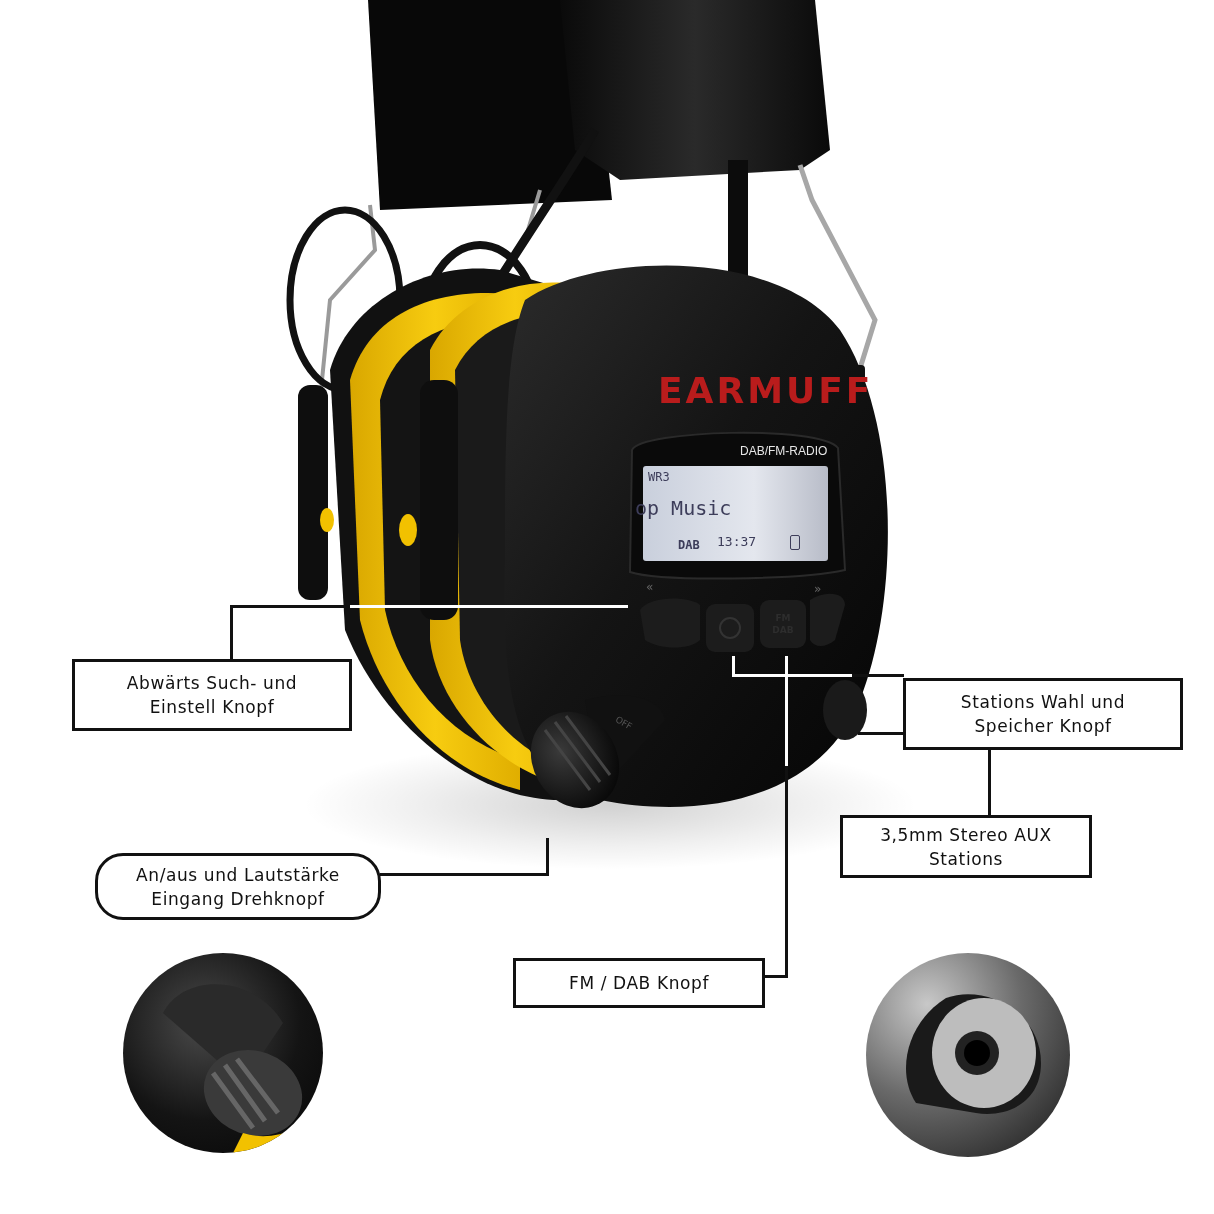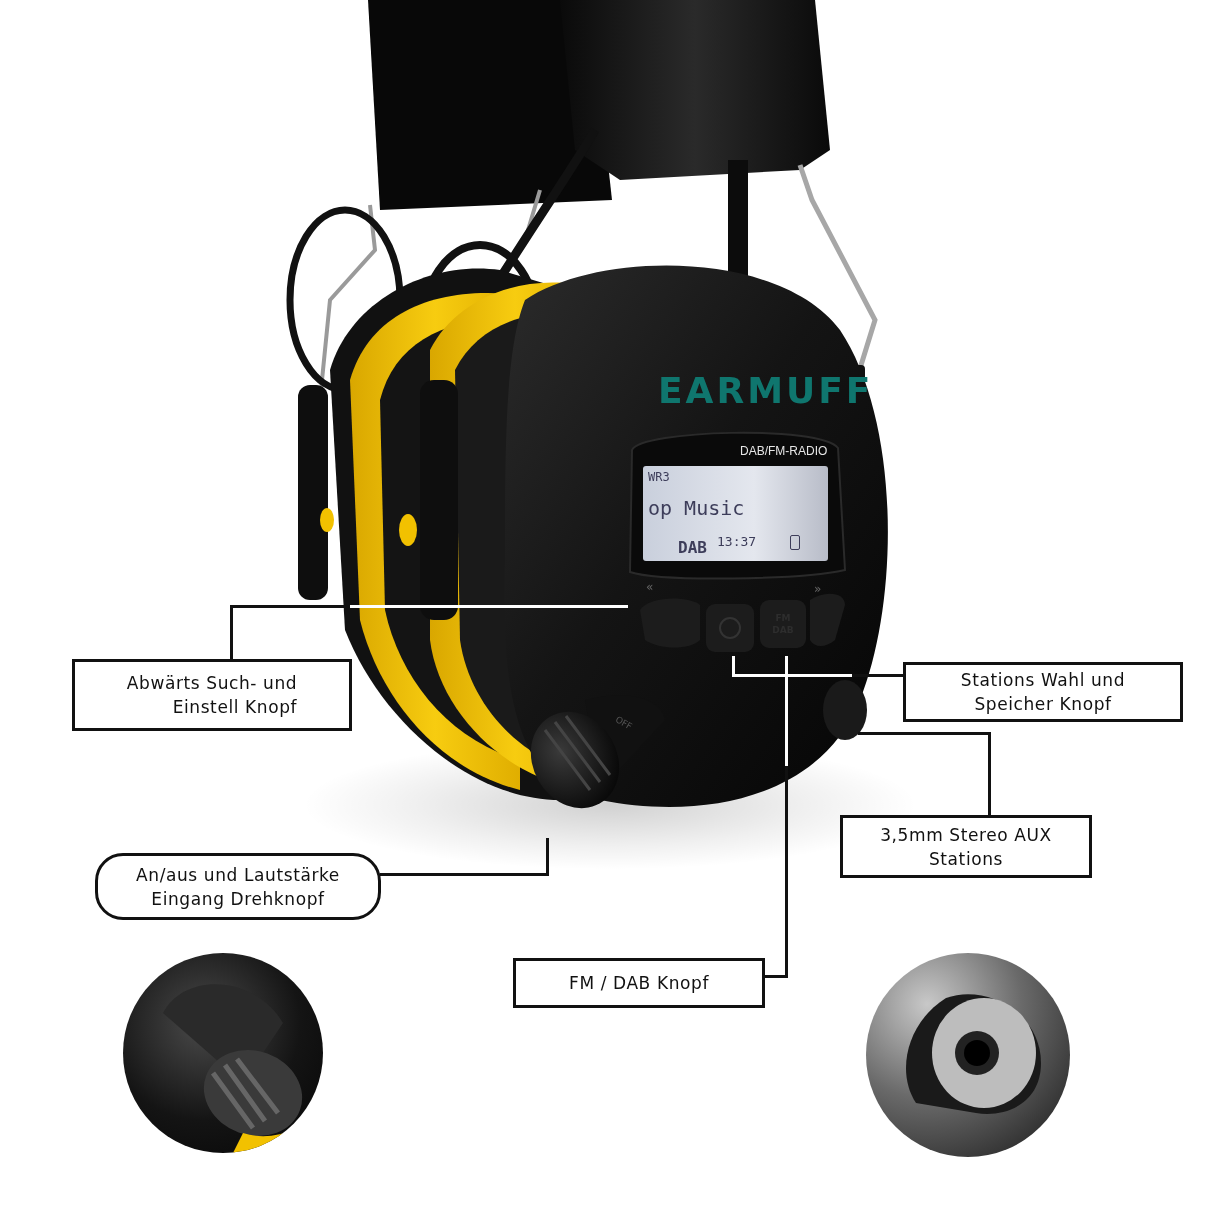--- a/index.html
+++ b/index.html
@@ -95,27 +95,27 @@
   <rect x="760" y="600" width="46" height="48" rx="9" fill="#1c1c1c"></rect>
   <path d="M810 600 C825 590, 845 592, 845 605 L835 640 C825 648, 815 648, 810 640 Z" fill="#1c1c1c"></path>
 
   <ellipse cx="845" cy="710" rx="22" ry="30" fill="#1a1a1a"></ellipse>
 
   <path d="M585 700 C620 690, 660 695, 665 720 L600 790 Z" fill="#111"></path>
   <ellipse cx="575" cy="760" rx="42" ry="50" transform="rotate(-30 575 760)" fill="url(#knobG)"></ellipse>
   <path d="M545 730 L590 790 M555 722 L600 782 M566 716 L610 775" stroke="#444" stroke-width="3"></path>
 </svg>
 
-<div class="abs" style="left:658px;top:370px;font-size:36px;font-weight:bold;color:#0f766e;letter-spacing:3px;font-family:'DejaVu Sans',sans-serif;">EARMUFF</div>
+<div class="abs" style="left:658px;top:370px;font-size:36px;font-weight:bold;color:#b91c1c;letter-spacing:3px;font-family:'DejaVu Sans',sans-serif;">EARMUFF</div>
 <div class="abs" style="left:694px;top:444px;font-size:12px;color:#e6e6e6;font-family:'Liberation Sans',sans-serif;margin-left:46px;">DAB/FM-RADIO</div>
 
 <div>
   <div class="lcd-line" style="left:648px;top:470px;font-size:12px;">WR3</div>
-  <div class="lcd-line" style="left:648px;top:496px;font-size:20px;">op Music</div>
-  <div class="lcd-line" style="left:678px;top:538px;font-size:16px;font-weight:bold;">DAB</div>
+  <div class="lcd-line" style="left:635px;top:496px;font-size:20px;">op Music</div>
+  <div class="lcd-line" style="left:678px;top:538px;font-size:12px;font-weight:bold;">DAB</div>
   <div class="lcd-line" style="left:717px;top:534px;font-size:13px;">13:37</div>
   <div class="abs" style="left:790px;top:535px;width:8px;height:13px;border:1.5px solid #3d3d5a;border-radius:2px;"></div>
 </div>
 
 <div class="abs" style="left:640px;top:596px;width:60px;height:52px;">
   <span class="abs" style="left:6px;top:-16px;color:#666;font-size:12px;">«</span>
 </div>
 <div class="abs" style="left:706px;top:604px;width:48px;height:48px;"></div>
 <div class="abs" style="left:760px;top:600px;width:46px;height:48px;color:#2d2d2d;font-size:9px;font-weight:bold;text-align:center;line-height:12px;white-space:pre;padding-top:12px;box-sizing:border-box;">FM
 DAB</div>
@@ -144,27 +144,27 @@
 </div>
 <div>
   <div class="line dark" style="left:858px;top:732px;width:133px;height:3px;"></div>
   <div class="line dark" style="left:988px;top:732px;width:3px;height:122px;"></div>
 </div>
 <div>
   <div class="line dark" style="left:546px;top:838px;width:3px;height:38px;"></div>
   <div class="line dark" style="left:380px;top:873px;width:169px;height:3px;"></div>
 </div>
 
-<div class="callout" style="left:72px;top:659px;width:280px;height:72px;text-align:right;">
+<div class="callout" style="left:72px;top:659px;width:280px;height:72px;">
   <div>
       <div>Abwärts Such- und</div>
       <div>Einstell Knopf</div>
     </div>
 </div>
-<div class="callout" style="left:903px;top:662px;width:280px;height:60px;">
+<div class="callout" style="left:903px;top:678px;width:280px;height:72px;">
   <div>
       <div>Stations Wahl und</div>
       <div>Speicher Knopf</div>
     </div>
 </div>
 <div class="callout" style="left:95px;top:853px;width:286px;height:67px;border-radius:28px;">
   <div>
       <div>An/aus und Lautstärke</div>
       <div>Eingang Drehknopf</div>
     </div>

